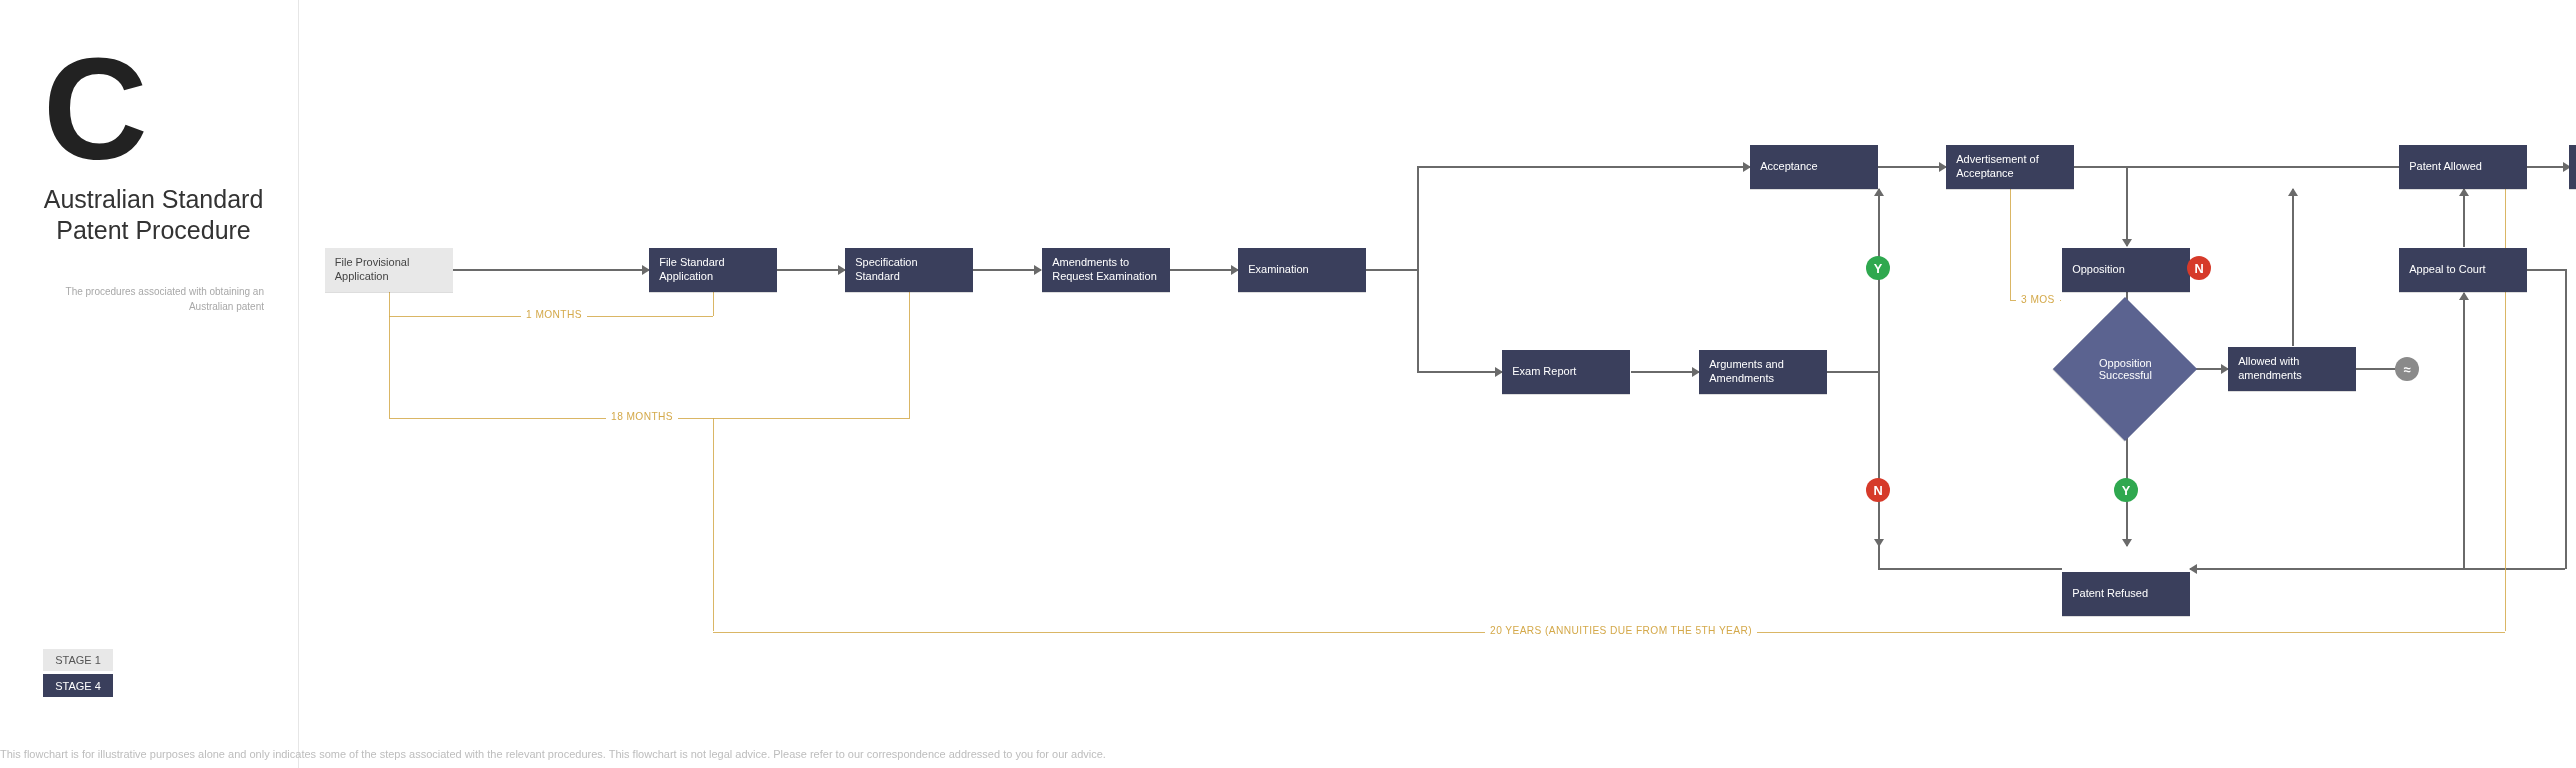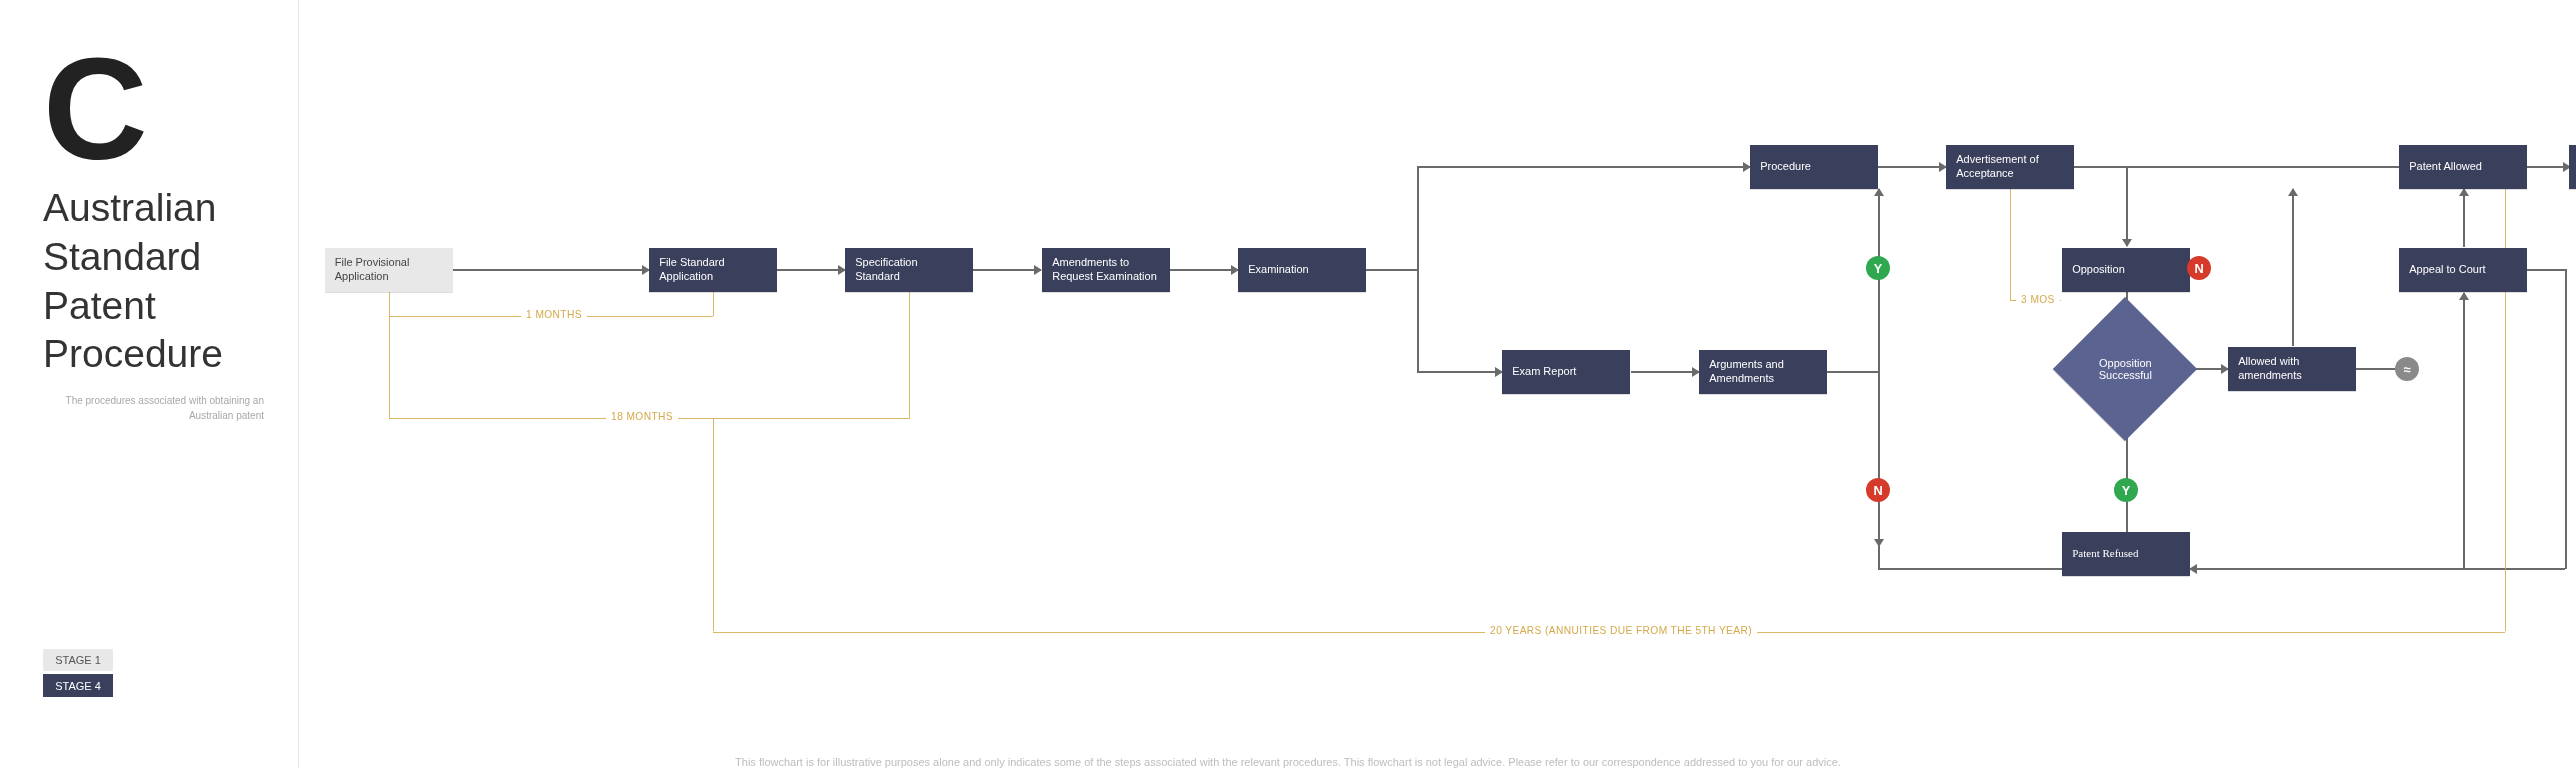--- a/index.html
+++ b/index.html
@@ -25,21 +25,21 @@
     overflow:hidden;
   }
 
   
   .side{
     position:absolute;left:0;top:0;width:299px;height:100%;
     padding:51px 34px 0 43px;
     border-right:0.9px solid #e6e6e6;
   }
   .big-c{font-size:145px;font-weight:900;line-height:0.8;color:#222;}
-  .side h1{font-size:39px;font-weight:400;text-align:left;line-height:1.25;margin:17px 0 14px;}
+  .side h1{font-size:25px;font-weight:400;text-align:center;line-height:1.25;margin:17px 0 37px;}
   .side p{font-size:10px;color:#a8a8a8;text-align:right;line-height:1.5;margin:0 0 51px;}
   .legend{position:absolute;left:43px;bottom:68px;}
   .legend div{font-size:11px;padding:5.1px 12px;margin:3.4px 0;width:70px;text-align:center;}
   .legend .s1{background:var(--grey-box);color:#555;}
   .legend .s4{background:var(--navy);color:#fff;}
 
   
   .canvas{position:absolute;left:299px;top:0;right:0;height:100%;}
 
   .box{
@@ -75,21 +75,21 @@
   .arrow-r::after{right:-0.9px;top:-4.3px;border-width:5.1px 0 5.1px 8.5px;border-color:transparent transparent transparent var(--line);}
   .arrow-l::after{left:-0.9px;top:-4.3px;border-width:5.1px 8.5px 5.1px 0;border-color:transparent var(--line) transparent transparent;}
   .arrow-u::after{top:-0.9px;left:-4.3px;border-width:0 5.1px 8.5px 5.1px;border-color:transparent transparent var(--line) transparent;}
   .arrow-d::after{bottom:-0.9px;left:-4.3px;border-width:8.5px 5.1px 0 5.1px;border-color:var(--line) transparent transparent transparent;}
 
   .amber-h,.amber-v{position:absolute;background:var(--amber);opacity:.85;}
   .amber-h{height:0.9px;} .amber-v{width:0.9px;}
   .amber-label{position:absolute;font-size:10.2px;color:var(--amber);letter-spacing:0.4px;background:#fff;padding:0 5.1px;}
 
   .disclaimer{
-    position:absolute;left:0;right:0;bottom:0;text-align:center;
+    position:absolute;left:0;right:0;bottom:8px;text-align:left;
     font-size:11px;color:var(--faint);
   }
 </style>
 </head>
 <body>
 
 <aside class="side">
   <div class="big-c">C</div>
   <h1>Australian Standard Patent Procedure</h1>
   <p>The procedures associated with obtaining an Australian patent</p>
@@ -189,21 +189,21 @@
       <span>Specification Standard</span>
     </div>
   <div class="box" style="left:743px;top:248px;">
       <span>Amendments to Request Examination</span>
     </div>
   <div class="box" style="left:939px;top:248px;">
       <span>Examination</span>
     </div>
 
   <div class="box" style="left:1451px;top:145px;">
-      <span>Procedure</span>
+      <span>Acceptance</span>
     </div>
   <div class="box" style="left:1647px;top:145px;">
       <span>Advertisement of Acceptance</span>
     </div>
 
   <div class="box" style="left:1203px;top:350px;">
       <span>Exam Report</span>
     </div>
   <div class="box" style="left:1400px;top:350px;">
       <span>Arguments and Amendments</span>
@@ -220,21 +220,21 @@
   <div class="box" style="left:1929px;top:347px;">
       <span>Allowed with amendments</span>
     </div>
   <div class="box" style="left:2100px;top:248px;">
       <span>Appeal to Court</span>
     </div>
   <div class="box" style="left:2100px;top:145px;">
       <span>Patent Allowed</span>
     </div>
 
-  <div class="box" style="left:1763px;top:532px;font-family:Liberation Serif, serif;">
+  <div class="box" style="left:1763px;top:572px;">
       <span>Patent Refused</span>
     </div>
 
   <div class="hline arrow-r" style="left:2228px;top:166px;width:43px;"></div>
   <div class="box" style="left:2270px;top:145px;width:111px;"></div>
 
   <div class="badge bg-green" style="left:1567px;top:256px;">Y</div>
   <div class="badge bg-red" style="left:1567px;top:478px;">N</div>
   <div class="badge bg-red" style="left:1888px;top:256px;">N</div>
   <div class="badge bg-green" style="left:1815px;top:478px;">Y</div>

